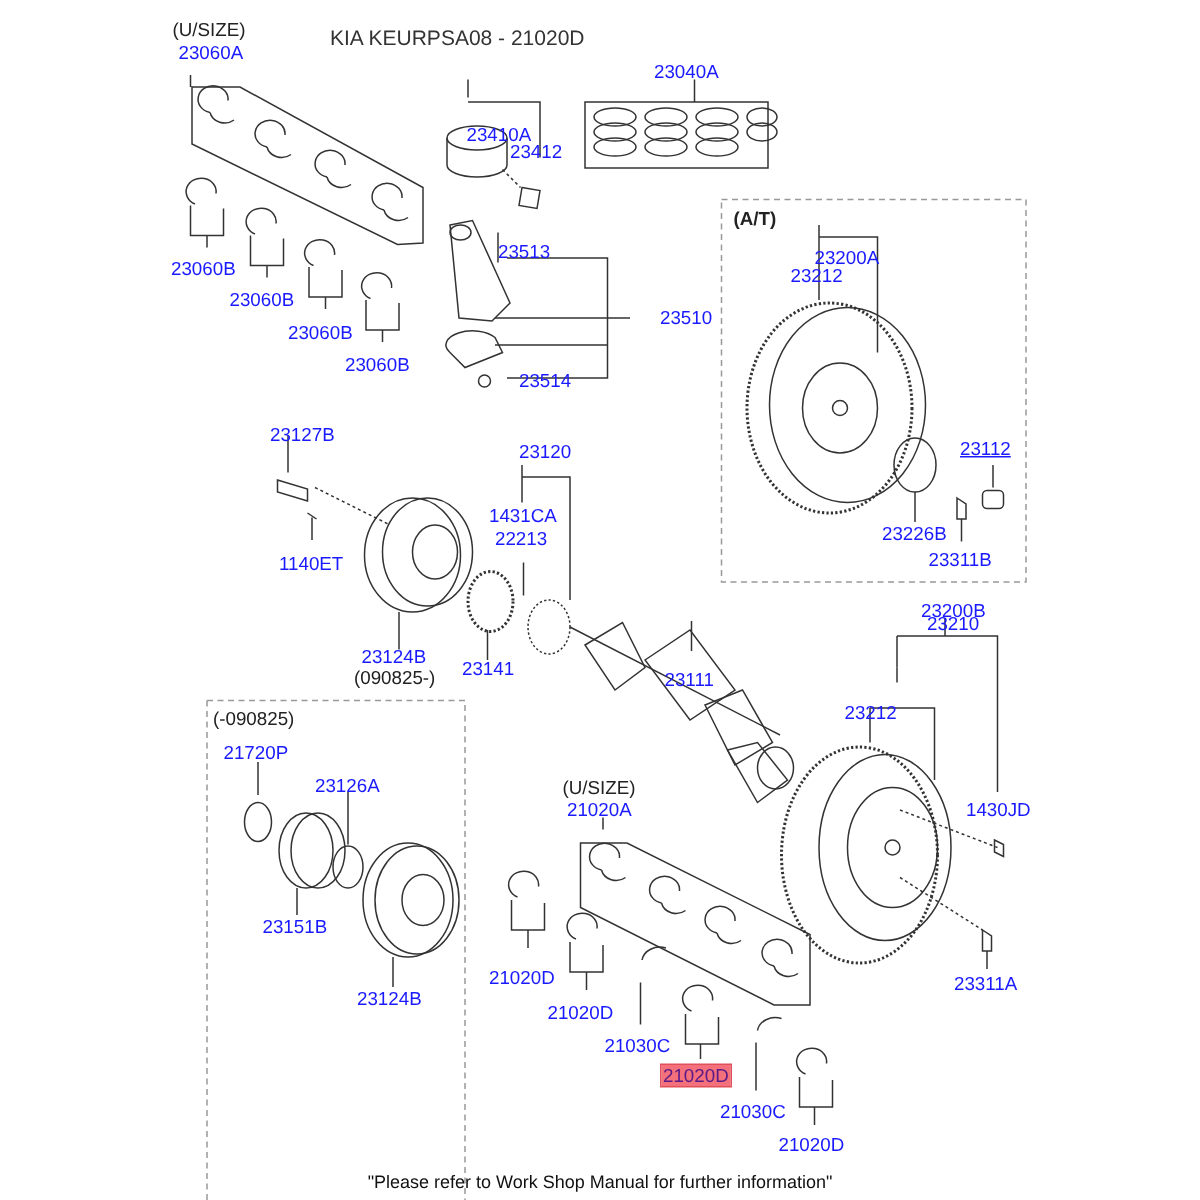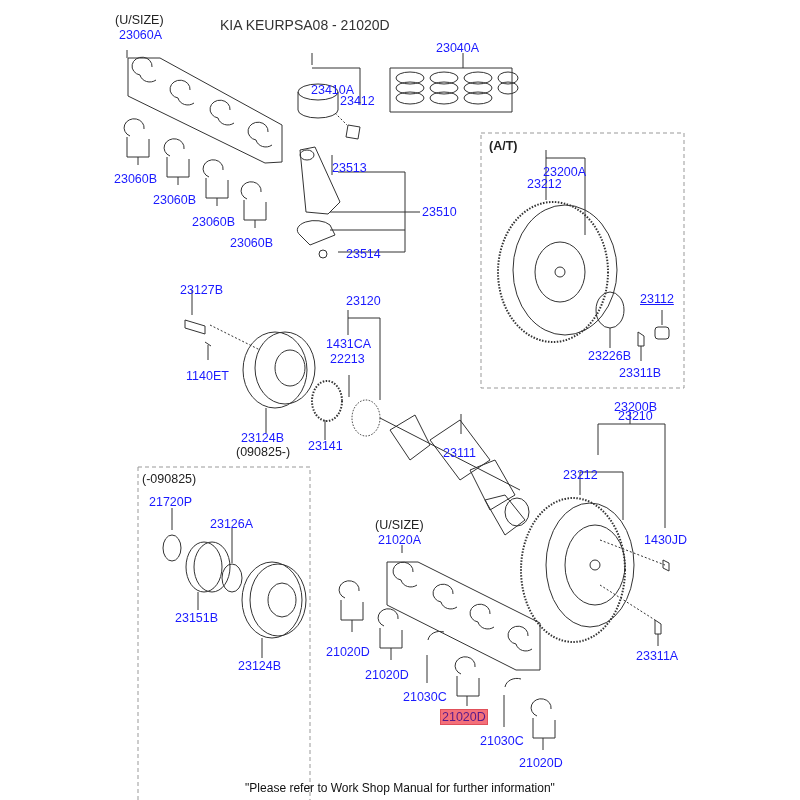--- a/index.html
+++ b/index.html
@@ -170,21 +170,21 @@
 <div class="lbl" style="left:119px;top:28px;">23060A</div>
 <div class="lbl" style="left:114px;top:172px;">23060B</div>
 <div class="lbl" style="left:153px;top:193px;">23060B</div>
 <div class="lbl" style="left:192px;top:215px;">23060B</div>
 <div class="lbl" style="left:230px;top:236px;">23060B</div>
 
 <div class="lbl" style="left:311px;top:39px;margin-top:44px;">23410A</div>
 <div class="lbl" style="left:340px;top:94px;">23412</div>
 <div class="lbl" style="left:436px;top:41px;">23040A</div>
 <div class="lbl" style="left:332px;top:161px;">23513</div>
-<div class="lbl" style="left:422px;top:205px;text-align:center;">23510</div>
+<div class="lbl" style="left:440px;top:205px;text-align:center;">23510</div>
 <div class="lbl" style="left:346px;top:247px;">23514</div>
 
 <div class="blk" style="left:489px;top:139px;font-weight:bold;">(A/T)</div>
 <div class="lbl" style="left:543px;top:145px;margin-top:20px;">23200A</div>
 <div class="lbl" style="left:527px;top:177px;">23212</div>
 <div class="lbl" style="left:640px;top:292px;text-decoration:underline;">23112</div>
 <div class="lbl" style="left:588px;top:349px;">23226B</div>
 <div class="lbl" style="left:619px;top:366px;">23311B</div>
 
 <div class="lbl" style="left:180px;top:283px;">23127B</div>

